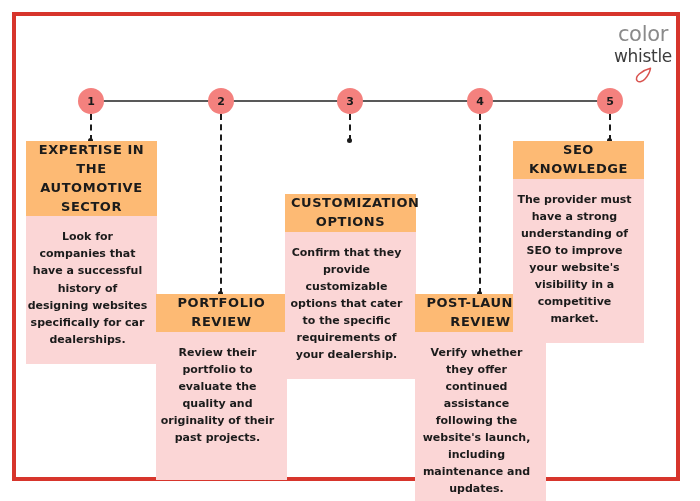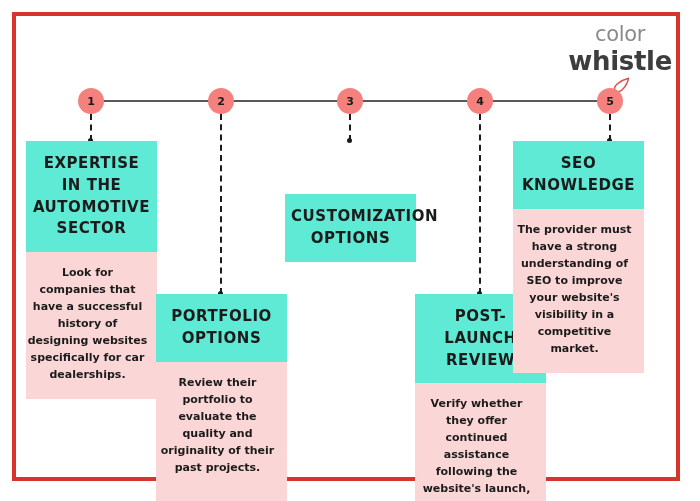--- a/index.html
+++ b/index.html
@@ -43,23 +43,23 @@
     white-space: nowrap;
     flex-direction: column;
   }
   .brand-color {
     font-size: 21px;
     color: #8a8a8a;
     font-weight: 400;
     letter-spacing: -0.3px;
   }
   .brand-whistle {
-    font-size: 26px;
+    font-size: 17px;
     color: #3d3d3d;
-    font-weight: 700;
+    font-weight: 400;
     letter-spacing: -0.3px;
   }
   .brand-mark {
     margin-left: 3px;
     display: block;
     line-height: 0;
   }
 
   
   .rail {
@@ -103,28 +103,28 @@
   }
 
   
   .card {
     position: absolute;
     width: 131px;
     box-sizing: border-box;
     background: #fbd6d6;
   }
   .card-header {
-    background: #5eead4;
+    background: #fdba74;
     color: #1b1b1b;
-    font-size: 15px;
+    font-size: 13px;
     font-weight: 700;
     letter-spacing: 0.55px;
     line-height: 1.45;
     text-align: center;
-    padding: 12px 6px;
+    padding: 0 6px;
     box-sizing: border-box;
   }
   .card-body {
     color: #1b1b1b;
     font-size: 11px;
     font-weight: 700;
     line-height: 1.55;
     text-align: center;
     padding: 12px 9px 16px 1px;
     box-sizing: border-box;
@@ -182,26 +182,27 @@
 
   <div class="connector" style="left:609px; top:114px; height:27px;"></div>
   <div class="connector-dot" style="left:607px; top:138px;"></div>
 
   <div class="card" style="left:26px; top:141px;">
     <div class="card-header">EXPERTISE IN THE AUTOMOTIVE SECTOR</div>
     <div class="card-body">Look for companies that have a successful history of designing websites specifically for car dealerships.</div>
   </div>
 
   <div class="card tall" style="left:156px; top:294px;">
-    <div class="card-header">PORTFOLIO OPTIONS</div>
+    <div class="card-header">PORTFOLIO REVIEW</div>
     <div class="card-body">Review their portfolio to evaluate the quality and originality of their past projects.</div>
   </div>
 
   <div class="card" style="left:285px; top:153px;margin-top:41px;">
     <div class="card-header">CUSTOMIZATION OPTIONS</div>
+    <div class="card-body">Confirm that they provide customizable options that cater to the specific requirements of your dealership.</div>
   </div>
 
   <div class="card" style="left:415px; top:294px;">
     <div class="card-header">POST-LAUNCH REVIEW</div>
     <div class="card-body">Verify whether they offer continued assistance following the website's launch, including maintenance and updates.</div>
   </div>
 
   <div class="card" style="left:513px; top:141px;">
     <div class="card-header">SEO KNOWLEDGE</div>
     <div class="card-body">The provider must have a strong understanding of SEO to improve your website's visibility in a competitive market.</div>

